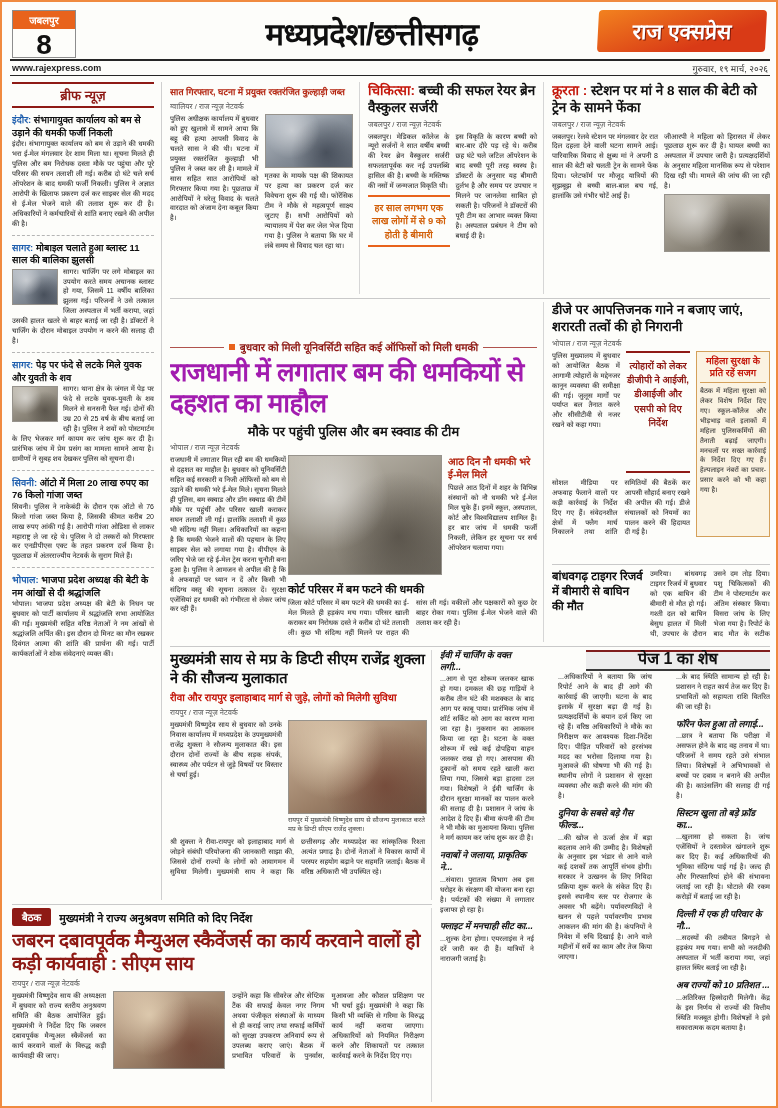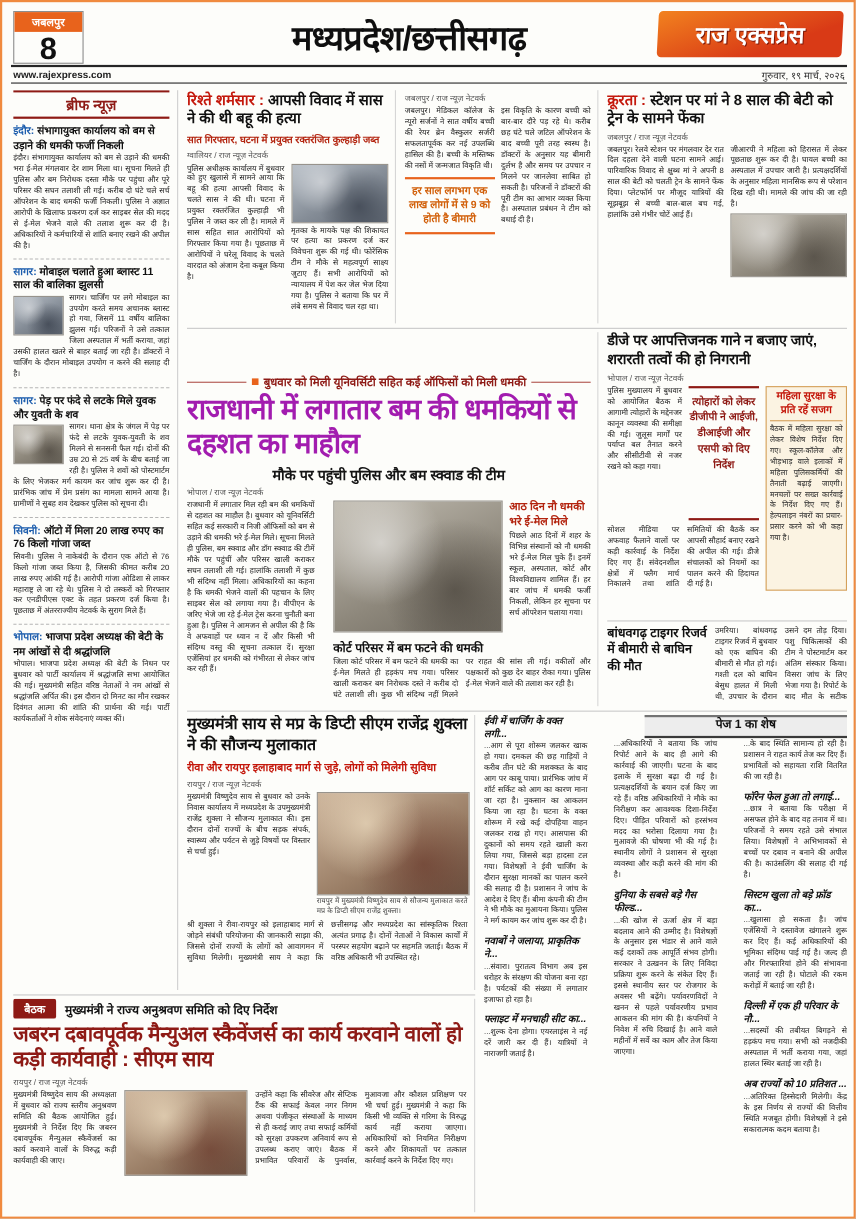--- a/index.html
+++ b/index.html
@@ -66,21 +66,21 @@
   .rule{border-top:1px solid #c9c9c9;height:0;}
 
   
   .lead{left:168px;top:300px;width:374px;height:340px;border-right:1px solid #d6d6d6;padding-right:6px;}
   .kicker-row{display:flex;align-items:center;gap:5px;margin-bottom:3px;margin-top:38px;}
   .kline{flex:1;border-top:1px solid #b0534d;}
   .kbullet{width:6px;height:6px;background:#e8631c;flex:0 0 auto;}
   .kicker-text{font-size:10.5px;font-weight:bold;color:#8e1a15;white-space:nowrap;}
   .lead-headline{font-size:26px;font-weight:bold;color:#a21caf;line-height:1.2;letter-spacing:-.5px;}
   .lead-subhead{text-align:center;font-size:13px;font-weight:bold;color:#141414;margin-top:3px;}
-  .lead-main{display:flex;gap:17px;margin-top:2px;}
+  .lead-main{display:flex;gap:2px;margin-top:2px;}
   .lead-colA{width:116px;flex:0 0 auto;height:234px;}
   .lead-right{flex:1;min-width:0;display:flex;flex-direction:column;}
   .lead-row1{display:flex;gap:6px;}
   .lead-photo{width:152px;height:118px;flex:0 0 auto;}
   .side-col{flex:1;min-width:0;}
   .side-head{font-size:10px;font-weight:bold;color:#b3240f;line-height:1.3;margin-bottom:2px;}
   .court{margin-top:6px;}
   .court-head{font-size:11px;font-weight:bold;color:#101010;margin-bottom:2px;}
 
   
@@ -108,22 +108,22 @@
   .cm-sub{font-size:10px;font-weight:bold;color:#c4180c;margin:3px 0;}
   .cm-row{display:flex;gap:6px;}
   .cm-colA{width:112px;flex:0 0 auto;height:112px;}
   .cm-photo{width:100%;height:92px;}
   .cm-right{flex:1;min-width:0;}
   .cm-b2{margin-top:4px;}
 
   
   .contn{left:438px;top:648px;width:330px;height:452px;}
   .contn-head{position:absolute;left:146px;top:0;width:184px;height:17px;background:#ededed;
-              border-top:2px solid #737373;border-bottom:2px solid #3a3a3a;
-              font-size:11px;font-weight:bold;text-align:center;line-height:14px;color:#111;}
+              border-top:2px solid #7f1d1d;border-bottom:2px solid #3a3a3a;
+              font-size:16px;font-weight:bold;text-align:center;line-height:14px;color:#111;}
   .contn-cols{display:flex;gap:24px;height:100%;}
   .contn-col{flex:1;min-width:0;}
   .pad-top{padding-top:22px;}
   .cont-item{margin-bottom:7px;}
   .cont-head{font-size:9px;font-weight:bold;color:#111;line-height:1.3;margin-bottom:1px;font-style:italic;}
 
   
   .bottom{left:10px;top:906px;width:420px;height:194px;border-right:1px solid #d6d6d6;padding-right:7px;}
   .baithak-row{display:flex;align-items:center;gap:8px;}
   .baithak-box{background:#8e1a15;color:#fff;font-size:10px;font-weight:bold;padding:2px 10px;border-radius:2px;}
@@ -176,33 +176,33 @@
       <div class="brief-title"><span class="bcity">सिवनी:</span> <span>ऑटो में मिला 20 लाख रुपए का 76 किलो गांजा जब्त</span></div>
       <div class="body-text">सिवनी। पुलिस ने नाकेबंदी के दौरान एक ऑटो से 76 किलो गांजा जब्त किया है, जिसकी कीमत करीब 20 लाख रुपए आंकी गई है। आरोपी गांजा ओडिशा से लाकर महाराष्ट्र ले जा रहे थे। पुलिस ने दो तस्करों को गिरफ्तार कर एनडीपीएस एक्ट के तहत प्रकरण दर्ज किया है। पूछताछ में अंतरराज्यीय नेटवर्क के सुराग मिले हैं।</div>
     </div>
     <div class="brief-item" style="border-bottom:none">
       <div class="brief-title"><span class="bcity">भोपाल:</span> <span>भाजपा प्रदेश अध्यक्ष की बेटी के नम आंखों से दी श्रद्धांजलि</span></div>
       <div class="body-text">भोपाल। भाजपा प्रदेश अध्यक्ष की बेटी के निधन पर बुधवार को पार्टी कार्यालय में श्रद्धांजलि सभा आयोजित की गई। मुख्यमंत्री सहित वरिष्ठ नेताओं ने नम आंखों से श्रद्धांजलि अर्पित की। इस दौरान दो मिनट का मौन रखकर दिवंगत आत्मा की शांति की प्रार्थना की गई। पार्टी कार्यकर्ताओं ने शोक संवेदनाएं व्यक्त कीं।</div>
     </div>
   </div>
 
   <article class="abs art-murder">
-    <div class="art-head"><span class="kick">रिश्ते शर्मसार :</span> <span>आपसी विवाद में सास ने की थी बहू की हत्या</span></div>
     <div class="subhead-red">सात गिरफ्तार, घटना में प्रयुक्त रक्तरंजित कुल्हाड़ी जब्त</div>
     <div class="byline">ग्वालियर / राज न्यूज़ नेटवर्क</div>
     <div class="two-col">
       <div class="body-text">पुलिस अधीक्षक कार्यालय में बुधवार को हुए खुलासे में सामने आया कि बहू की हत्या आपसी विवाद के चलते सास ने की थी। घटना में प्रयुक्त रक्तरंजित कुल्हाड़ी भी पुलिस ने जब्त कर ली है। मामले में सास सहित सात आरोपियों को गिरफ्तार किया गया है। पूछताछ में आरोपियों ने घरेलू विवाद के चलते वारदात को अंजाम देना कबूल किया है।</div>
       <div>
         <div class="ph ph-cool" style="height:52px;margin-bottom:3px;"></div>
         <div class="body-text">मृतका के मायके पक्ष की शिकायत पर हत्या का प्रकरण दर्ज कर विवेचना शुरू की गई थी। फोरेंसिक टीम ने मौके से महत्वपूर्ण साक्ष्य जुटाए हैं। सभी आरोपियों को न्यायालय में पेश कर जेल भेज दिया गया है। पुलिस ने बताया कि घर में लंबे समय से विवाद चल रहा था।</div>
       </div>
     </div>
   </article>
 
   <article class="abs art-surgery">
+    <div class="art-head"><span class="kick">चिकित्सा:</span> <span>बच्ची की सफल रेयर ब्रेन वैस्कुलर सर्जरी</span></div>
     <div class="byline">जबलपुर / राज न्यूज़ नेटवर्क</div>
     <div class="two-col">
       <div>
         <div class="body-text">जबलपुर। मेडिकल कॉलेज के न्यूरो सर्जनों ने सात वर्षीय बच्ची की रेयर ब्रेन वैस्कुलर सर्जरी सफलतापूर्वक कर नई उपलब्धि हासिल की है। बच्ची के मस्तिष्क की नसों में जन्मजात विकृति थी।</div>
         <div class="hl-box">हर साल लगभग एक लाख लोगों में से 9 को होती है बीमारी</div>
       </div>
       <div class="body-text">इस विकृति के कारण बच्ची को बार-बार दौरे पड़ रहे थे। करीब छह घंटे चले जटिल ऑपरेशन के बाद बच्ची पूरी तरह स्वस्थ है। डॉक्टरों के अनुसार यह बीमारी दुर्लभ है और समय पर उपचार न मिलने पर जानलेवा साबित हो सकती है। परिजनों ने डॉक्टरों की पूरी टीम का आभार व्यक्त किया है। अस्पताल प्रबंधन ने टीम को बधाई दी है।</div>
     </div>
   </article>
 

